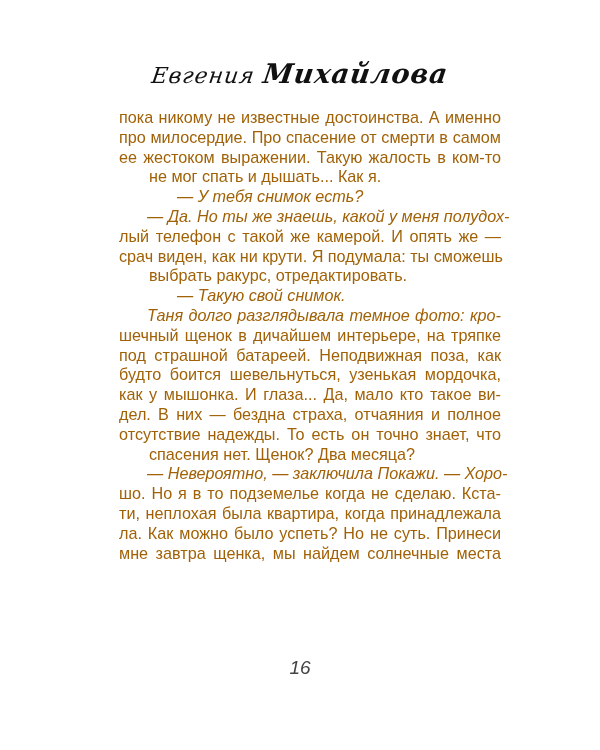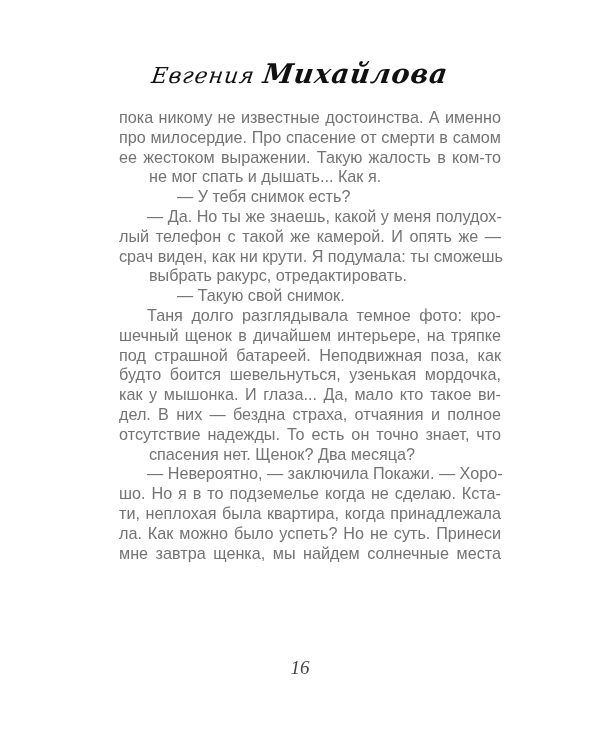--- a/index.html
+++ b/index.html
@@ -36,43 +36,44 @@
     }
     .running-head .first-name { font-size: 22px; font-weight: normal; }
     .running-head .last-name { font-size: 27px; font-weight: bold; margin-left: 8px; }
     .body-text {
       position: absolute;
       left: 119px;
       top: 108px;
       width: 382px;
       font-size: 16.2px;
       line-height: 19.8px;
-      color: #737373;
+      color: #a16207;
     }
     .line {
       display: block;
       white-space: nowrap;
       text-align: justify;
       text-align-last: justify;
       height: 19.8px;
     }
     .line.last {
       text-align-last: left;
       margin-left: 30px;
     }
     .line.indent {
       padding-left: 28px;
+      font-style: italic;
     }
     .page-number {
       position: absolute;
       left: 0;
       width: 600px;
       top: 657px;
       text-align: center;
-      font-family: Liberation Serif, serif;
+      font-family: Liberation Sans, sans-serif;
       font-style: italic;
       font-size: 19px;
       color: #444444;
     }
   </style>
 </head>
 <body>
 
 <div class="page">
   <div class="running-head">

